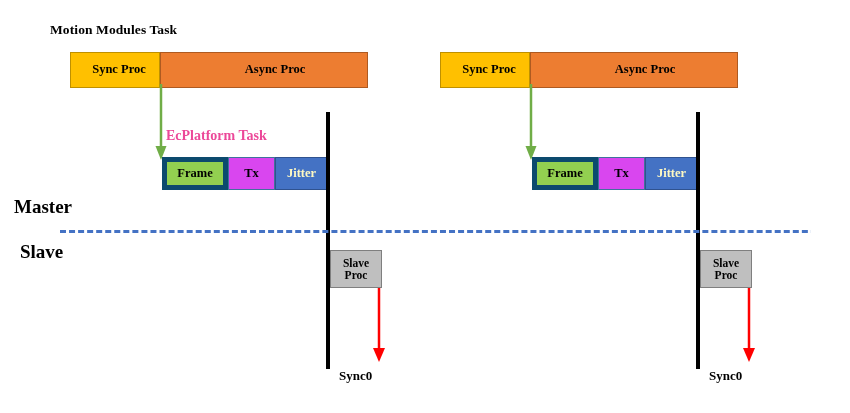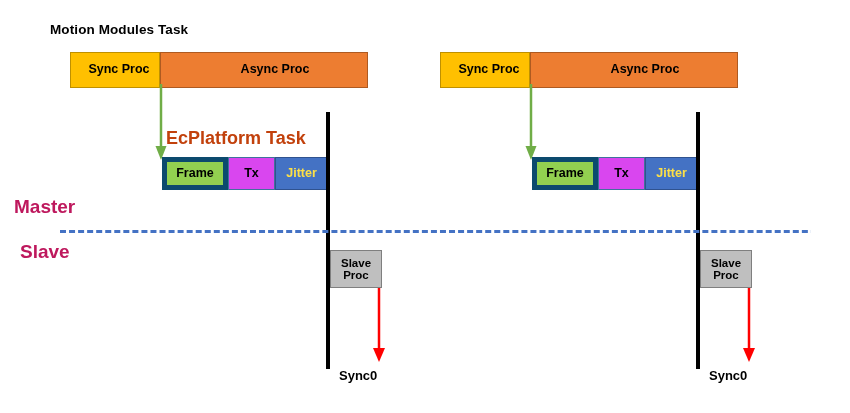--- a/index.html
+++ b/index.html
@@ -9,41 +9,42 @@
   }
   body {
     font-family: "Liberation Sans", sans-serif;
   }
   #diagram {
     position: relative;
     width: 811px;
     height: 413px;
     background: #ffffff;
     overflow: hidden;
+    font-family: Liberation Serif, serif;
   }
   .abs { position: absolute; }
 
   
   .label-title {
     font-size: 13.5px;
     font-weight: bold;
     color: #000000;
     white-space: nowrap;
     letter-spacing: 0.1px;
   }
   .label-sub {
-    font-size: 18px;
+    font-size: 14px;
     font-weight: bold;
-    color: #c2410c;
+    color: #ec4899;
     white-space: nowrap;
   }
   .label-side {
     font-size: 19px;
     font-weight: bold;
-    color: #be185d;
+    color: #000000;
     white-space: nowrap;
   }
   .label-sync0 {
     font-size: 13px;
     font-weight: bold;
     color: #000000;
     white-space: nowrap;
     text-align: left;
   }
 
@@ -56,21 +57,21 @@
     font-size: 12.5px;
     font-weight: bold;
     color: #000000;
     text-align: center;
     line-height: 1.08;
   }
   .box-sync  { background: #FFC000; border: 1px solid #BF9000; padding-left: 8px; }
   .box-async { background: #ED7D31; border: 1px solid #AE5A21; padding-left: 22px; }
   .box-frame { background: #92D050; border: 5px solid #0c4a6e; }
   .box-tx    { background: #d946ef; border: 1px solid #41719C; }
-  .box-jit   { background: #4472C4; border: 1px solid #2F528F; color:#fde047; }
+  .box-jit   { background: #4472C4; border: 1px solid #2F528F; color:#fef9c3; }
   .box-slave { background: #BFBFBF; border: 1px solid #7F7F7F; font-size: 11.5px; }
 
   
   .vline {
     background: #000000;
     width: 4px;
   }
   .dashline {
     height: 0;
     border-top: 3px dashed #4472C4;

